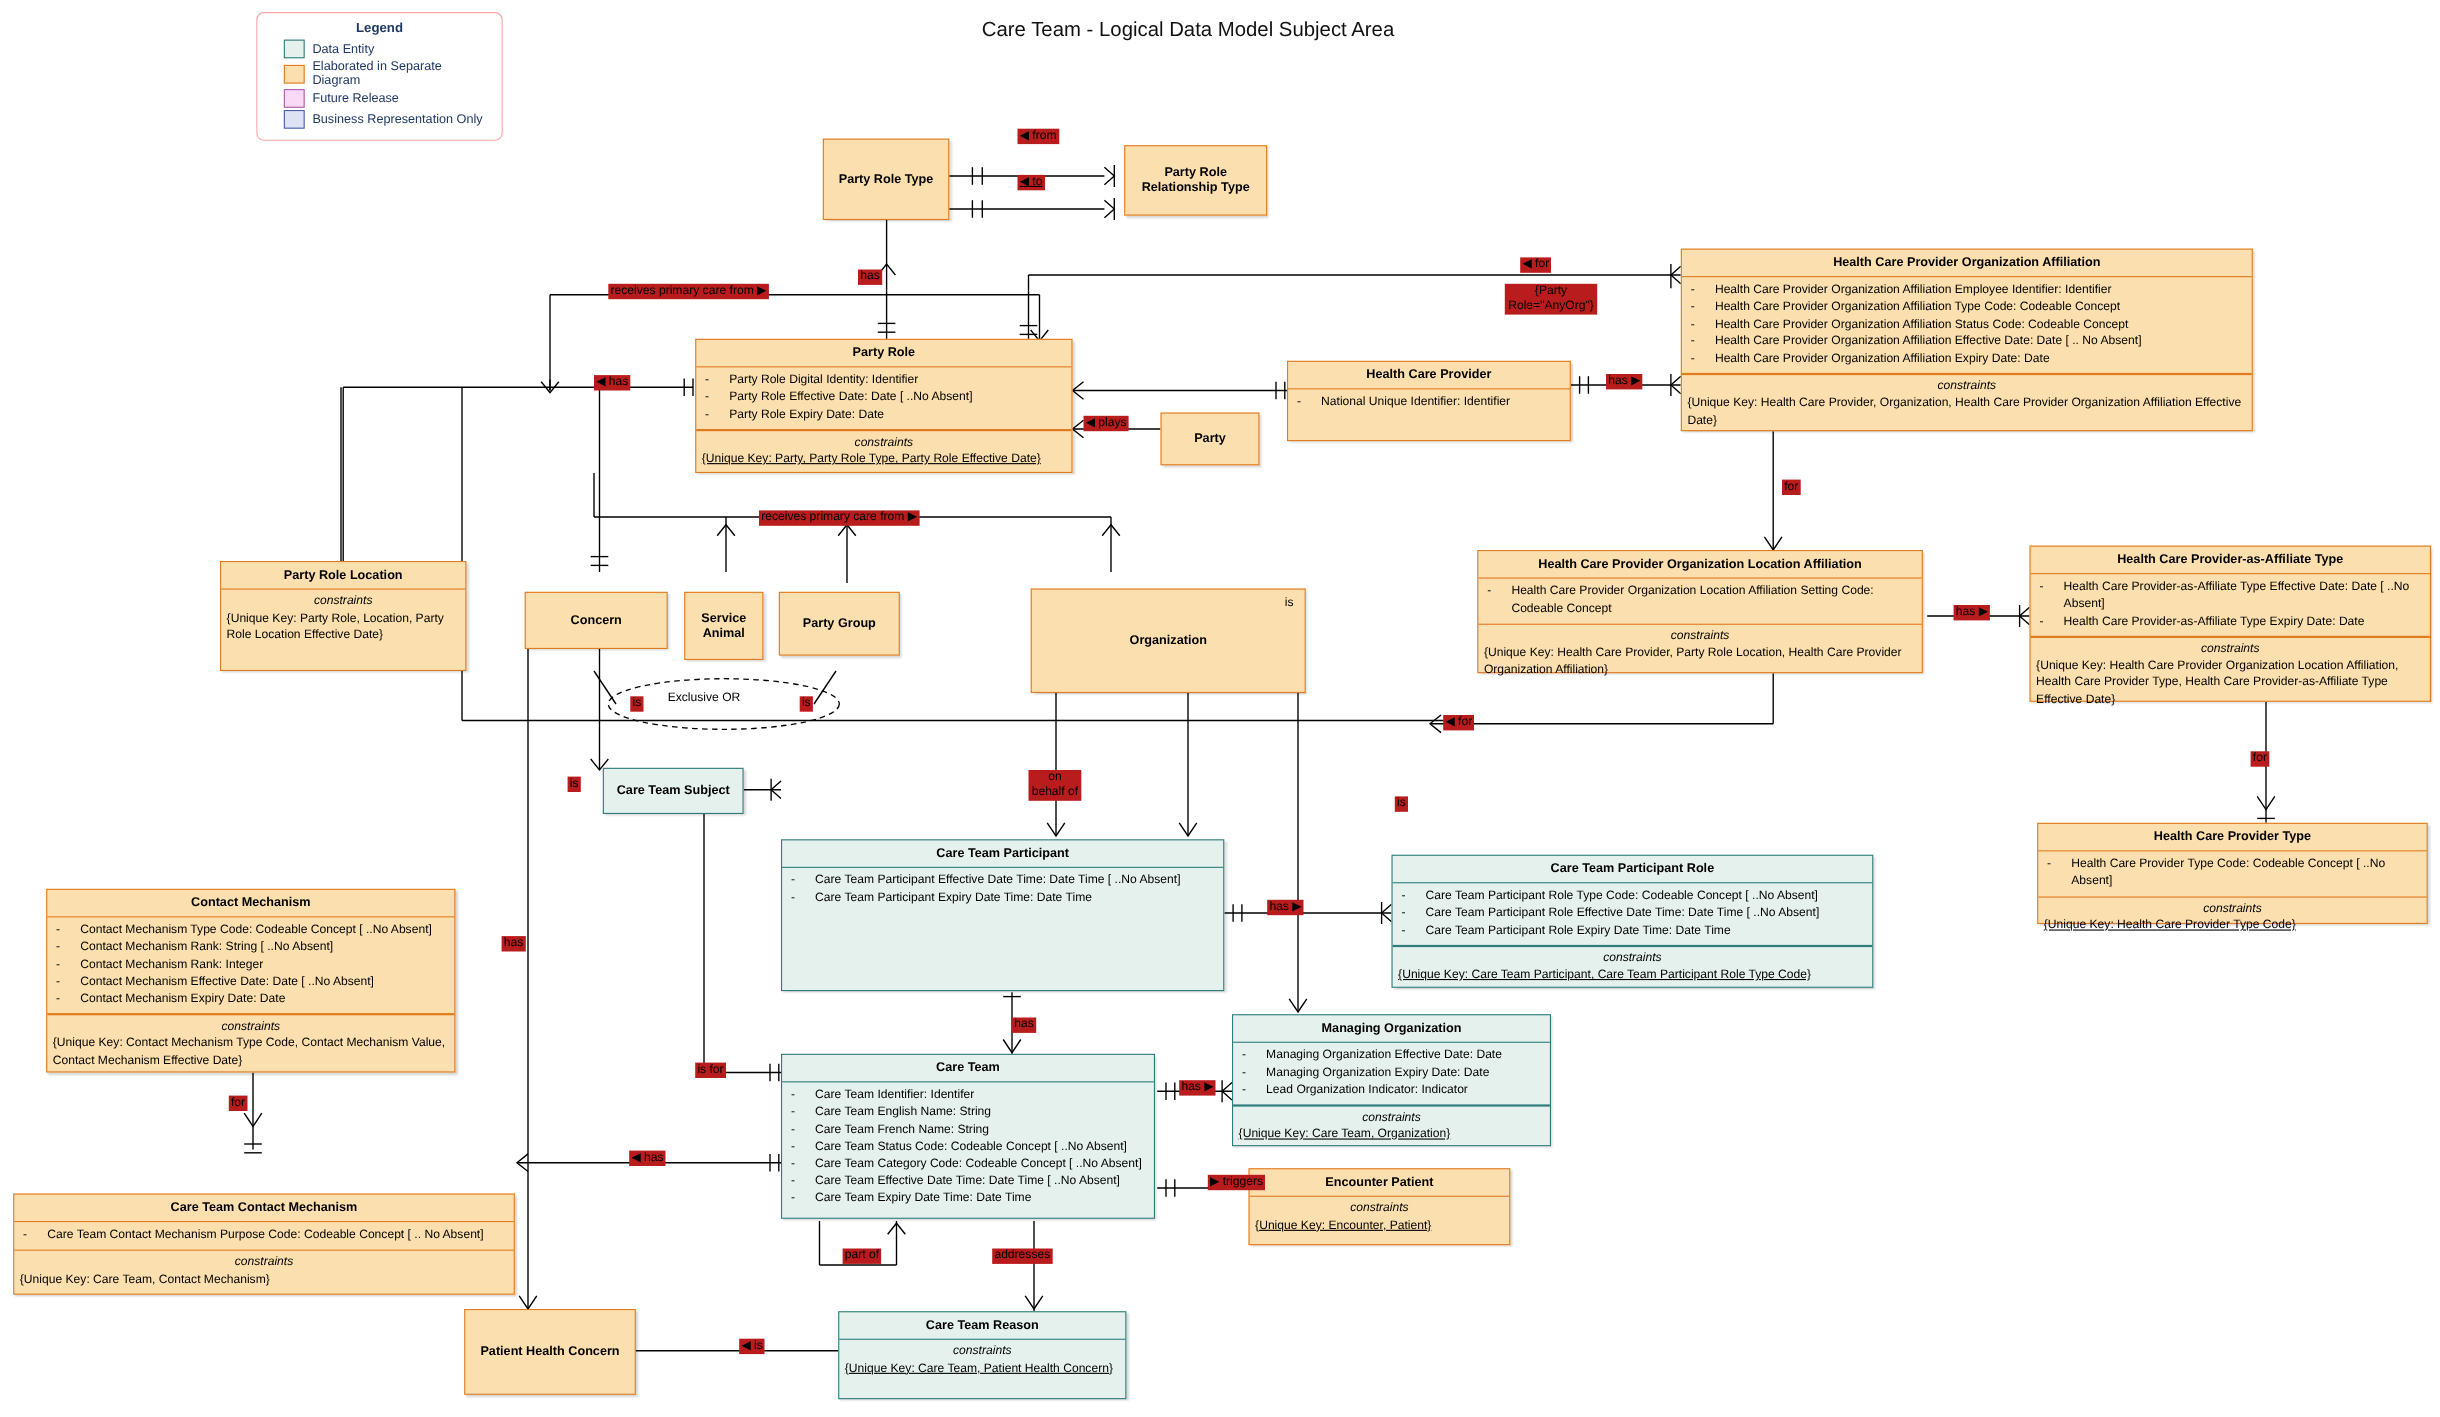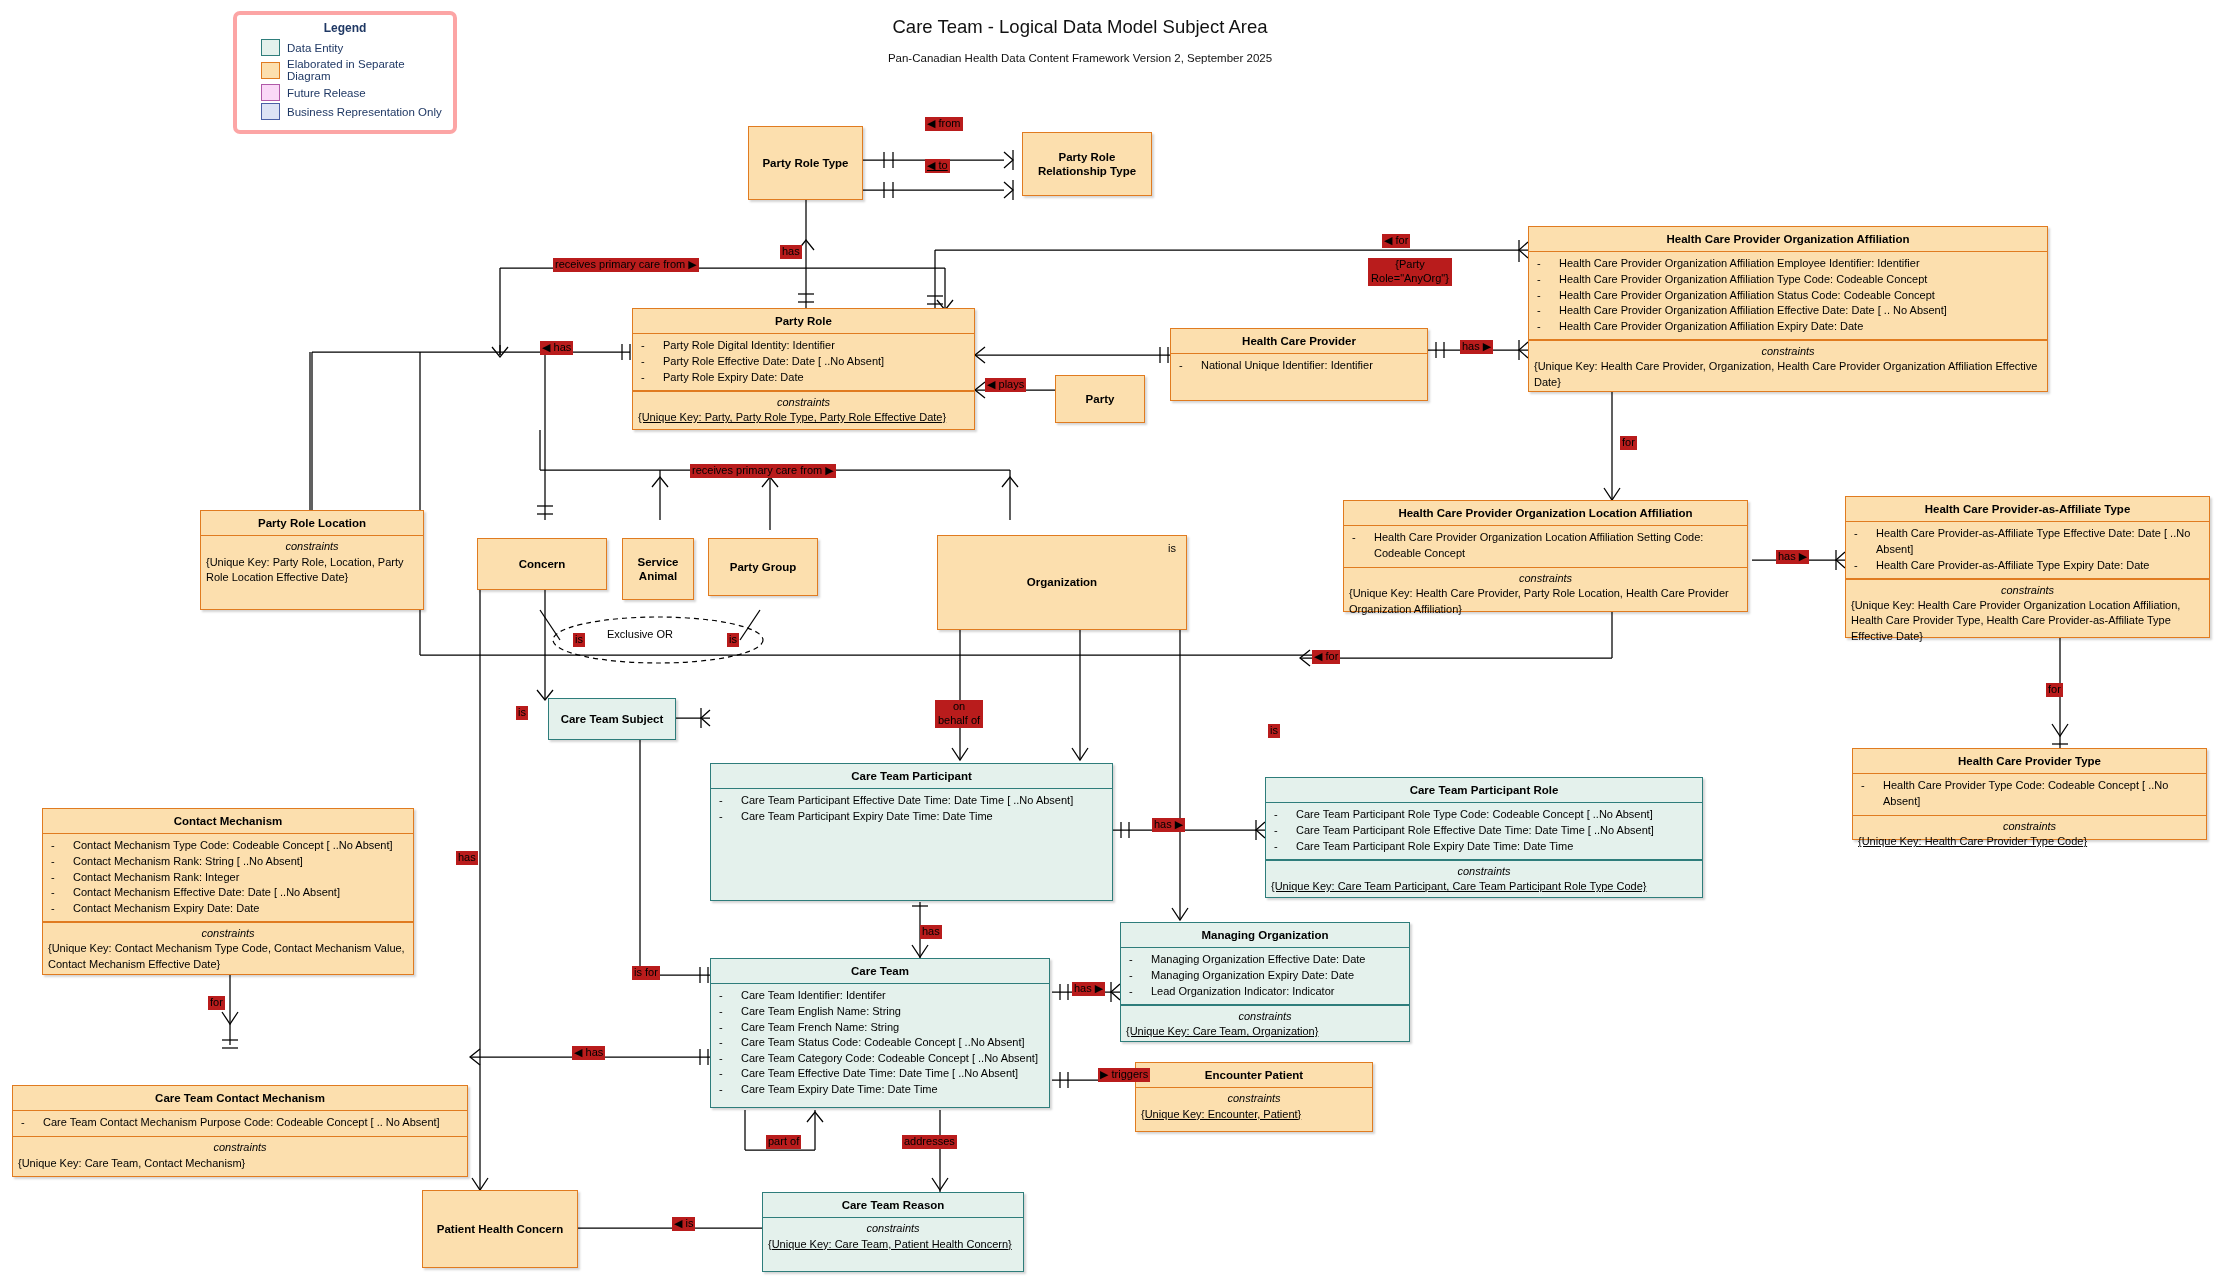--- a/index.html
+++ b/index.html
@@ -24,21 +24,21 @@
   .ent .cons .ci{text-align:center;font-style:italic;}
   .ent .cons .cv{text-align:left;}
   .ent .cons .cv.ctr{text-align:left;text-decoration:underline;}
 
   
   .ent.simple .hdr{padding-top:0;padding-bottom:0;display:flex;align-items:center;
                    justify-content:center;height:100%;}
 
   
   #legend{position:absolute;left:233px;top:11px;width:224px;
-          border:4px solid #fca5a5;border-radius:7px;background:#fff;z-index:8;
+          border:1px solid #fca5a5;border-radius:7px;background:#fff;z-index:8;
           padding:6px 8px 8px;box-sizing:border-box;}
   #legend .lt{text-align:center;font-weight:bold;font-size:12px;color:#1F3864;margin-bottom:4px;}
   #legend .li{display:flex;align-items:center;gap:7px;margin:2px 0 2px 16px;}
   #legend .sw{width:17px;height:15px;border:1.3px solid #333;flex:none;}
   #legend .lb{font-size:11.5px;color:#1F3864;}
 
   
   #maintitle{position:absolute;left:500px;top:16px;width:1160px;text-align:center;
              font-size:18.5px;color:#111;z-index:8;}
   #subtitle{position:absolute;left:500px;top:52px;width:1160px;text-align:center;
@@ -234,21 +234,20 @@
       <span class="sw" style="background:#FAD9F7;border-color:#B05AA8;"></span>
       <span class="lb">Future Release</span>
     </div>
     <div class="li">
       <span class="sw" style="background:#DDE3F5;border-color:#4A5FA5;"></span>
       <span class="lb">Business Representation Only</span>
     </div>
   </div>
 
   <div id="maintitle">Care Team - Logical Data Model Subject Area</div>
-  <div id="subtitle">Pan-Canadian Health Data Content Framework Version 2, September 2025</div>
 
   <div class="ent simple" style="left:748px;top:126px;width:115px;height:74px;">
     <div class="hdr">Party Role Type</div>
   </div>
 
   <div class="ent simple" style="left:1022px;top:132px;width:130px;height:64px;">
     <div class="hdr">Party Role Relationship Type</div>
   </div>
 
   <div class="ent" style="left:632px;top:308px;width:343px;height:122px;">

